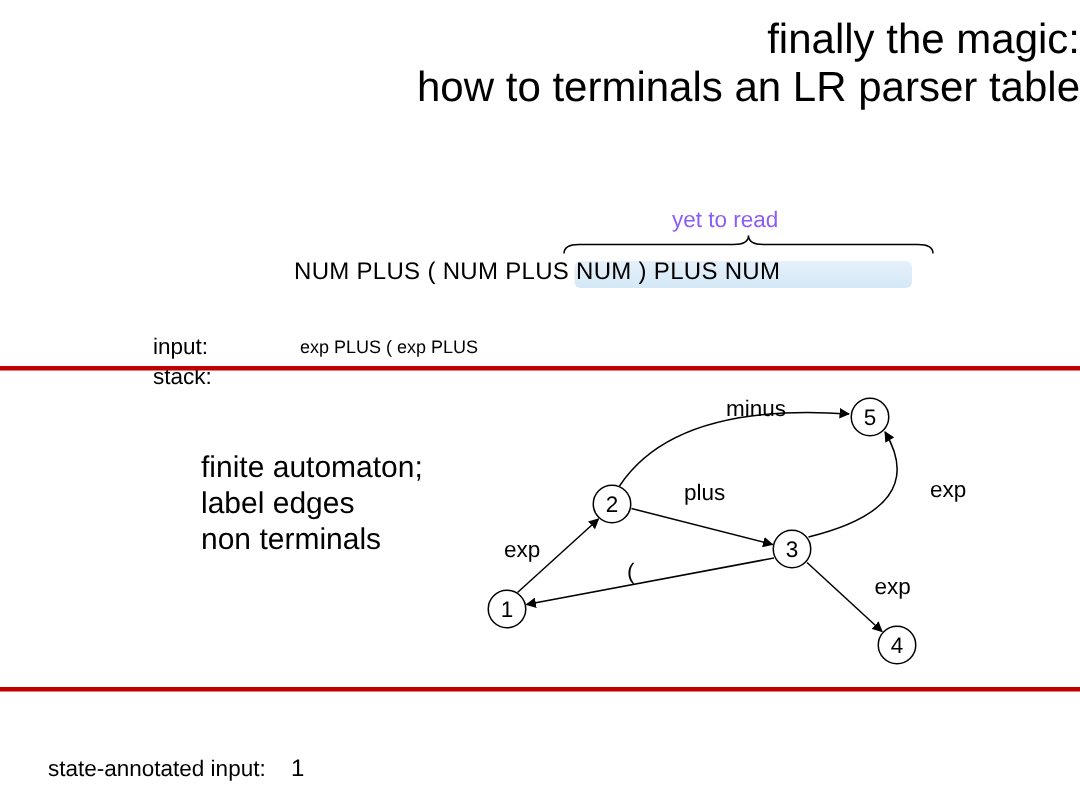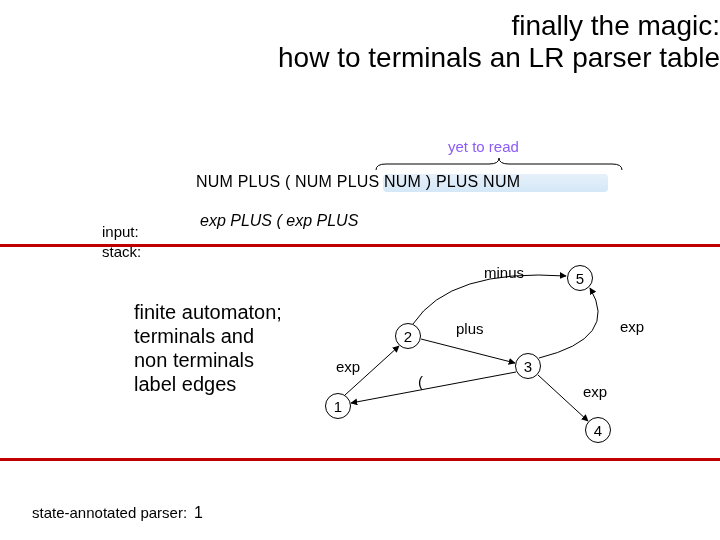--- a/index.html
+++ b/index.html
@@ -58,24 +58,23 @@
   }
   .stack-label {
     position: absolute;
     top: 213px;
     left: 102px;
     font-size: 15px;
     margin-top: 30px;
   }
   .stack-value {
     position: absolute;
-    top: 212px;
+    top: 224px;
     left: 200px;
-    font-size: 16px;
-    font-style: italic;
+    font-size: 12px;
   }
   .red-hr {
     position: absolute;
     left: 0;
     width: 720px;
     height: 3px;
     background: #c00000;
   }
   .red-hr.top { top: 244px; }
   .red-hr.bottom { top: 458px; }
@@ -151,23 +150,22 @@
 <div class="input-label">input:</div>
 <div class="input-value">NUM PLUS ( NUM  PLUS NUM ) PLUS NUM</div>
 
 <div class="stack-label">stack:</div>
 <div class="stack-value">exp PLUS ( exp PLUS</div>
 
 <div class="red-hr top"></div>
 
 <div class="automaton-note">
   <div>finite automaton;</div>
-  <div>terminals and</div>
+  <div>label edges</div>
   <div>non terminals</div>
-  <div>label edges</div>
 </div>
 
 <div class="diagram">
   <svg>
     <defs>
       <marker id="arrow" viewBox="0 0 10 10" refX="9" refY="5" markerWidth="7" markerHeight="7" orient="auto-start-reverse">
         <path d="M 0 0 L 10 5 L 0 10 z" fill="#000"></path>
       </marker>
     </defs>
 
@@ -193,14 +191,14 @@
   <div class="edge-label" style="left:164px; top:6px;margin-left:20px;">minus</div>
   <div class="edge-label" style="left:156px; top:62px;">plus</div>
   <div class="edge-label" style="left:36px;  top:100px;">exp</div>
   <div class="edge-label" style="left:118px; top:115px;">(</div>
   <div class="edge-label" style="left:283px; top:125px;">exp</div>
   <div class="edge-label" style="left:320px; top:60px;">exp</div>
 </div>
 
 <div class="red-hr bottom"></div>
 
-<div class="state-ann-label">state-annotated parser:</div>
+<div class="state-ann-label">state-annotated input:</div>
 <div class="state-ann-value">1</div>
 
 </body></html>

